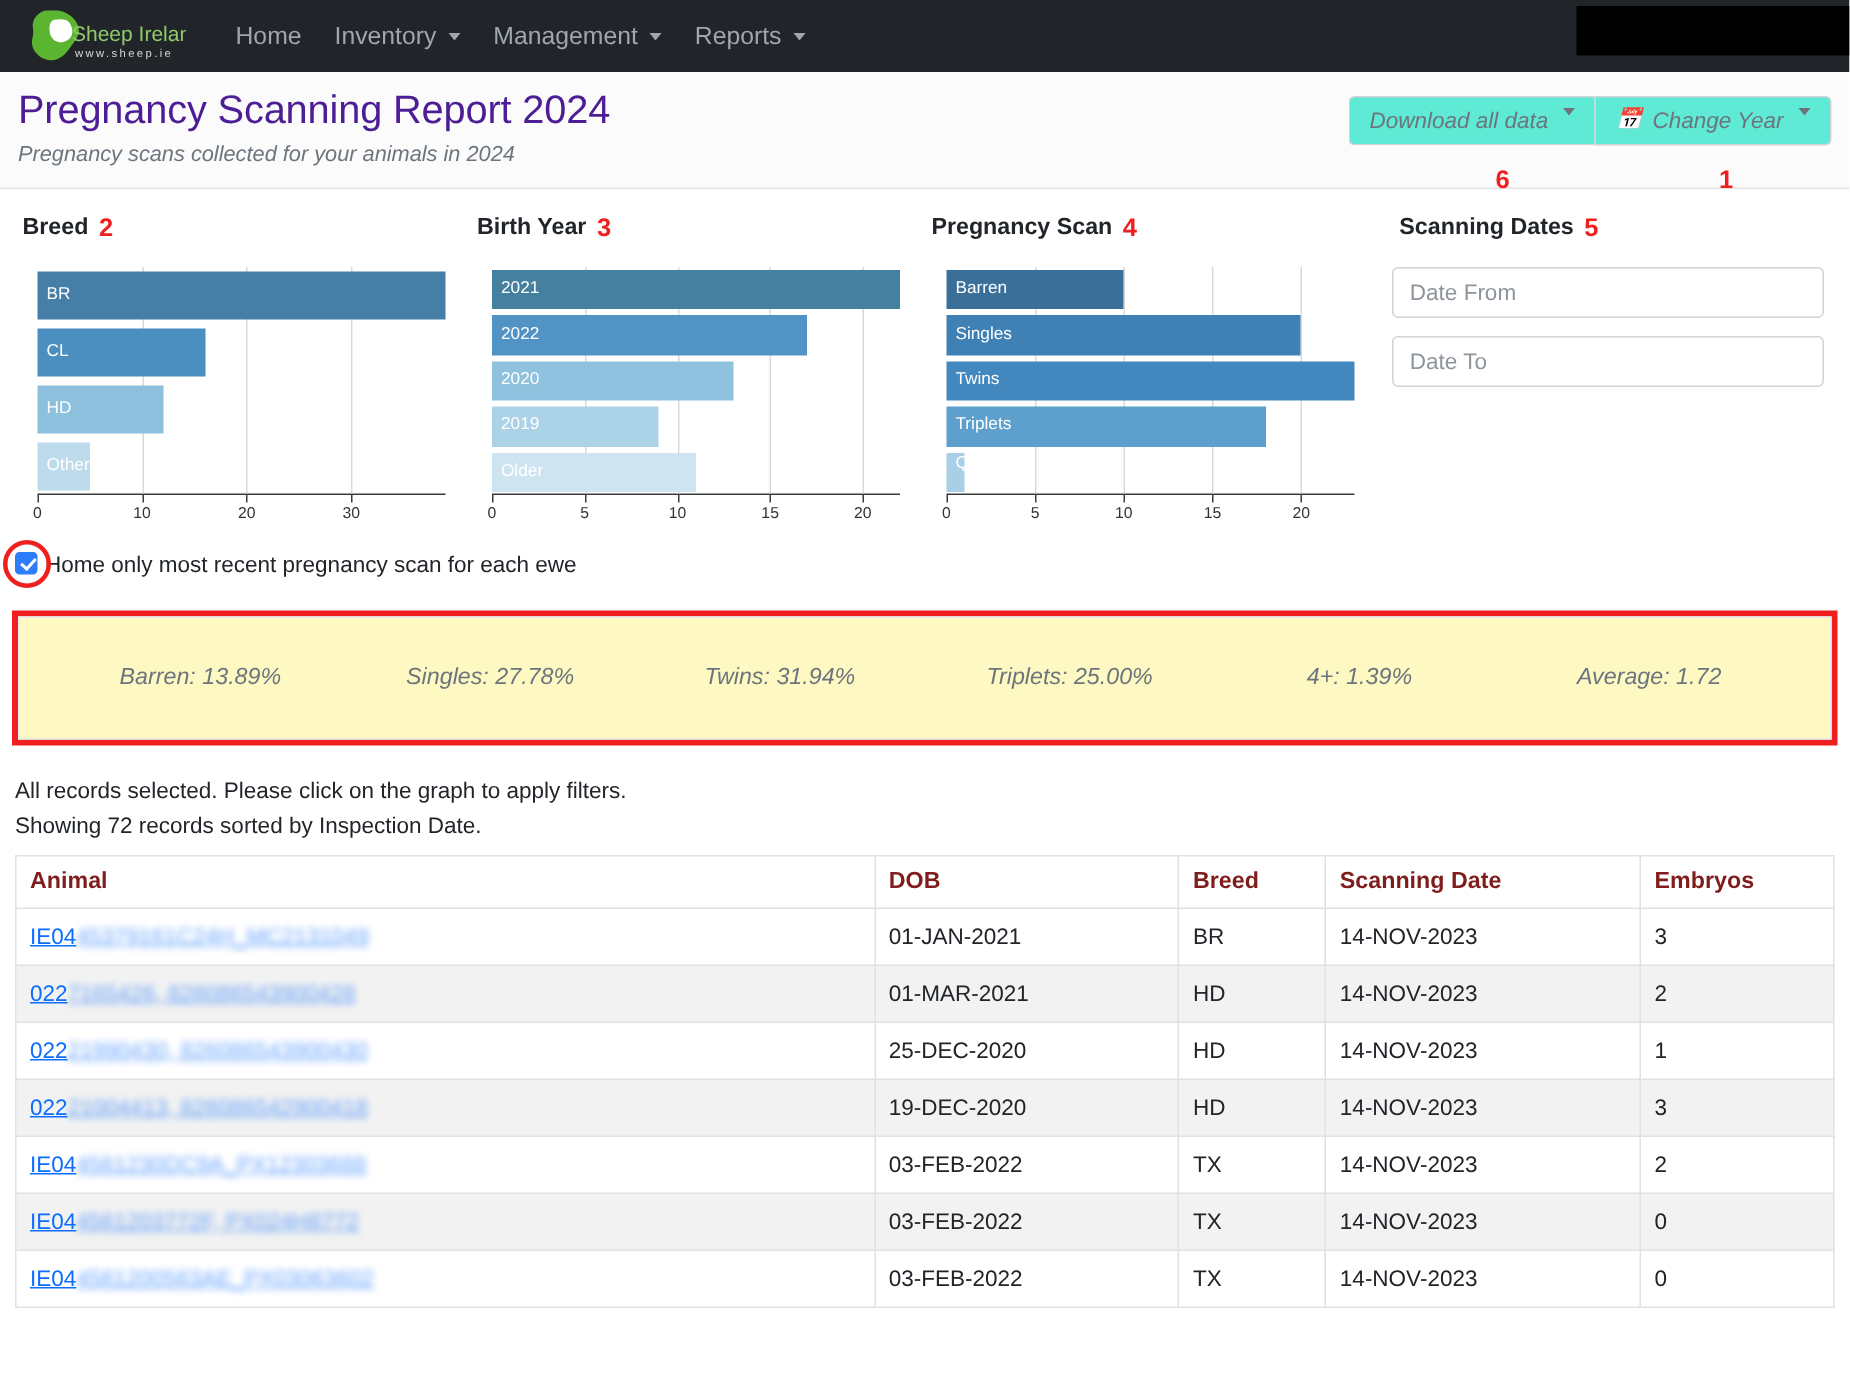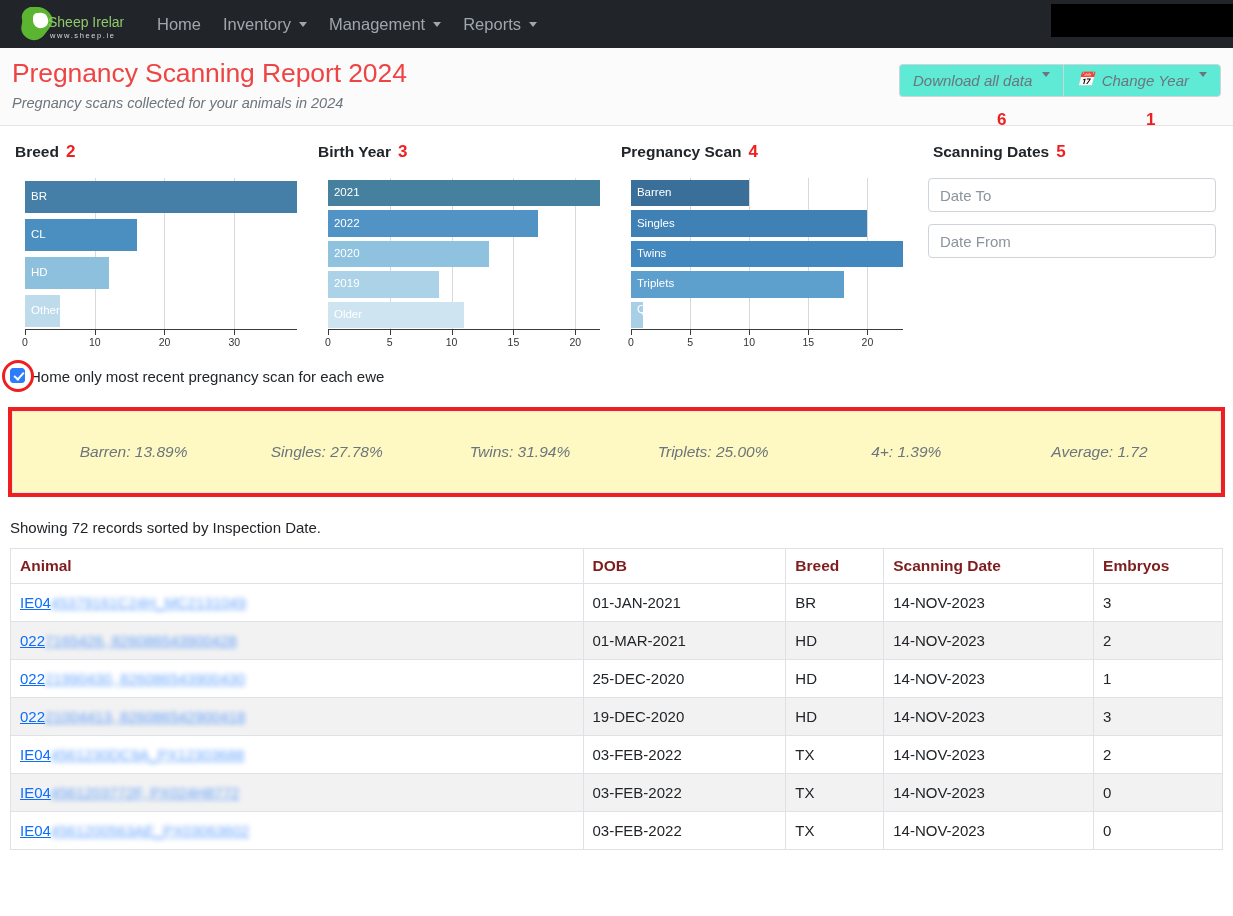--- a/index.html
+++ b/index.html
@@ -31,21 +31,21 @@
     position:absolute; right:0px; top:4px; width:182px; height:33px;
     background:#000000;
   }
 
   
   .page-header {
     background:#fbfbfb; border-bottom:1px solid #e3e3e3;
     padding:10px 12px 14px 12px; position:relative; height:78px;
   }
   .page-title {
-    font-size:26.5px; font-weight:400; color:#ef4444; margin:0 16px 6px 0;
+    font-size:26.5px; font-weight:400; color:#4c1d95; margin:0 16px 6px 0;
     letter-spacing:-0.1px;
   }
   .page-sub {
     font-size:14.5px; font-style:italic; color:#6c757d; margin:0;
   }
   .header-actions {
     position:absolute; right:12px; top:16px; display:flex;
   }
   .btn-group { display:flex; }
   .btn-outline {
@@ -322,22 +322,22 @@
         <div class="tick" style="left: 236.522px;"></div>
         <div class="tick-label" style="left: 236.522px;">20</div>
       </div>
   </div>
 
   <div class="filter-col dates">
     <div class="filter-title">
       <span>Scanning Dates</span>
       <span class="ann-inline">5</span>
     </div>
+    <input class="date-input" type="text" placeholder="Date From" style="">
     <input class="date-input" type="text" placeholder="Date To" style="">
-    <input class="date-input" type="text" placeholder="Date From" style="">
   </div>
 </div>
 
 <div class="check-row">
   <div class="cb-wrap">
     <div class="cb"></div>
     <div class="cb-ring"></div>
   </div>
   <span class="check-label">Home only most recent pregnancy scan for each ewe</span>
 </div>
@@ -347,20 +347,21 @@
     <div class="stat">Barren: 13.89%</div>
     <div class="stat">Singles: 27.78%</div>
     <div class="stat">Twins: 31.94%</div>
     <div class="stat">Triplets: 25.00%</div>
     <div class="stat">4+: 1.39%</div>
     <div class="stat">Average: 1.72</div>
   </div>
 </div>
 
 <div class="records-text">
+  <div>All records selected. Please click on the graph to apply filters.</div>
   <div>Showing 72 records sorted by Inspection Date.</div>
 </div>
 
 <div class="tbl-wrap">
   <table>
     <colgroup>
       <col class="col-animal">
         <col class="col-dob">
         <col class="col-breed">
       <col class="col-scan">

